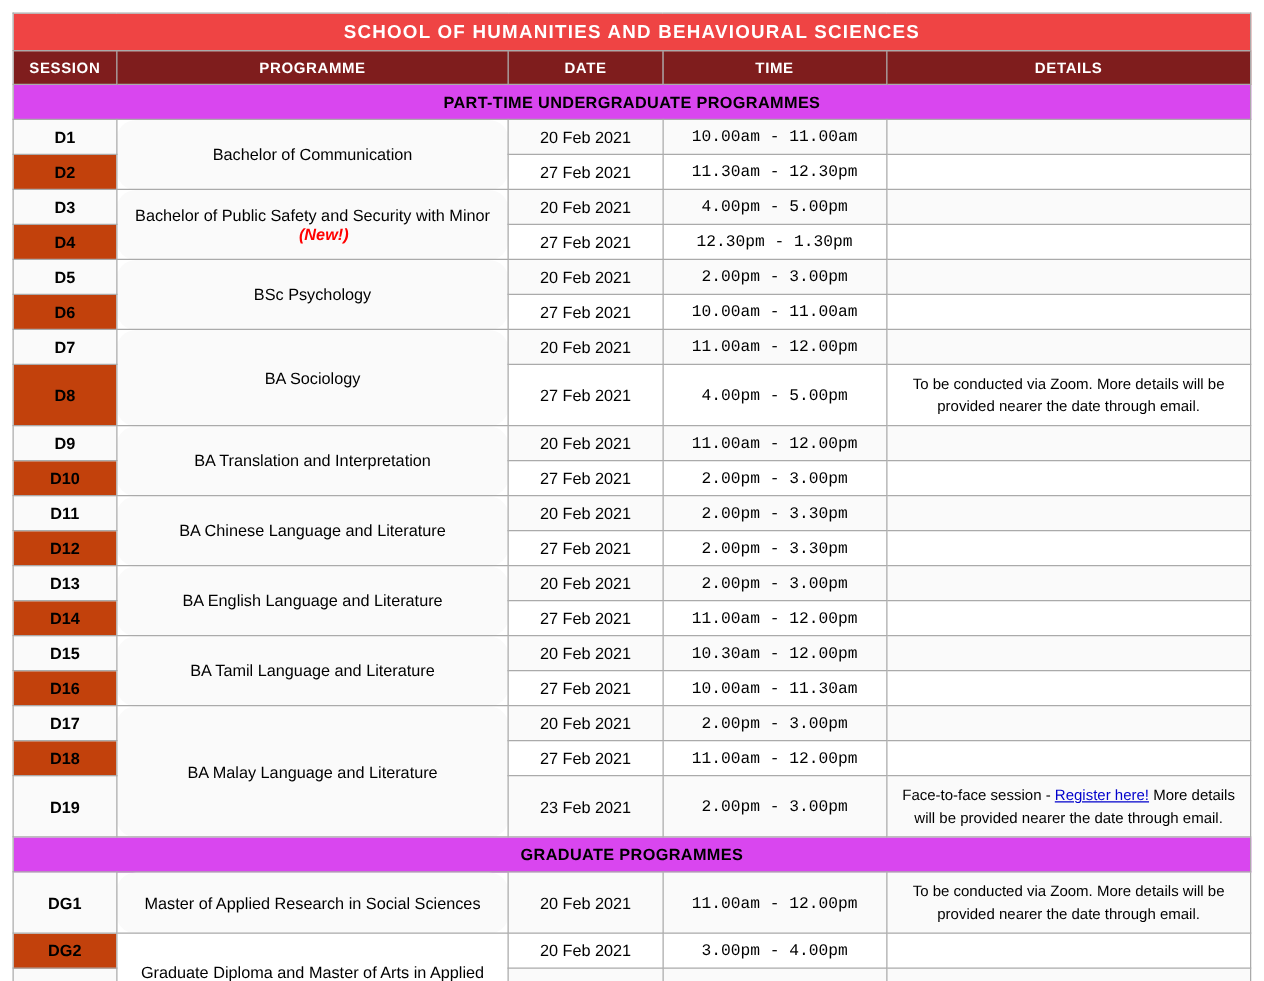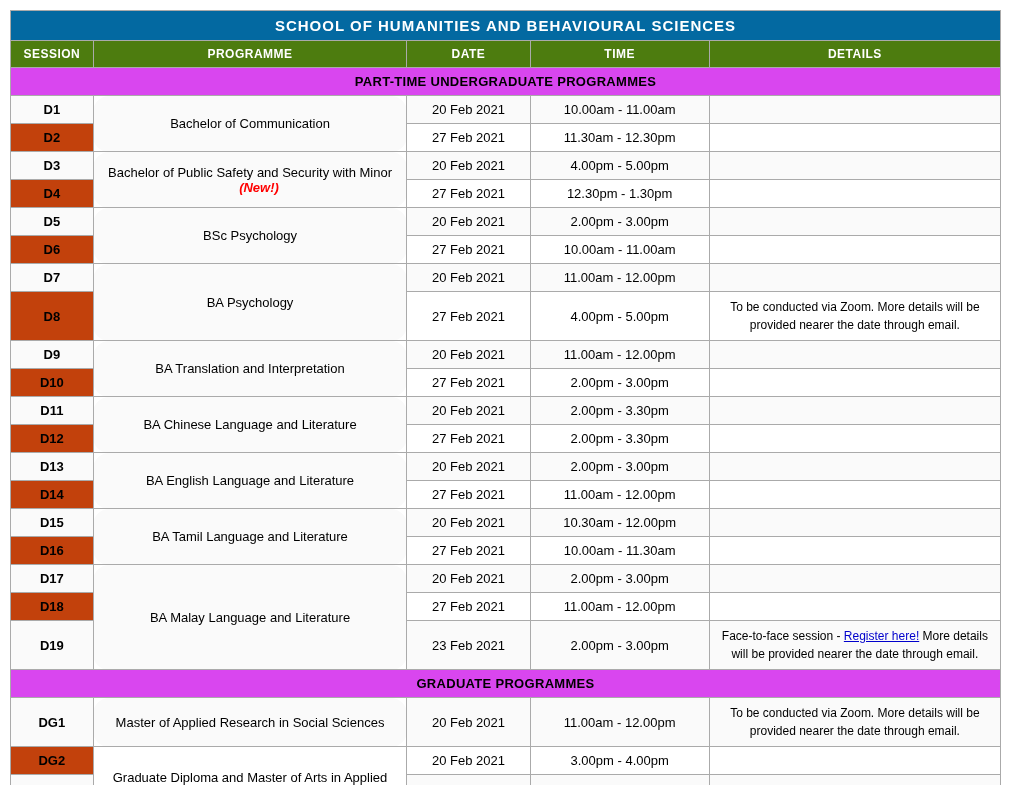--- a/index.html
+++ b/index.html
@@ -14,30 +14,30 @@
       border-collapse: collapse;
       border: 1px solid #888;
     }
     .table-wrapper th, .table-wrapper td {
       border: 1px solid #aaa;
       padding: 6px 8px;
       text-align: center;
       vertical-align: middle;
     }
     .header-main {
-      background-color: #0369a1;
+      background-color: #ef4444;
       color: #fff;
       font-size: 15px;
       font-weight: bold;
       letter-spacing: 1px;
       text-align: center;
       padding: 10px;
     }
     .col-header {
-      background-color: #4d7c0f;
+      background-color: #7f1d1d;
       color: #fff;
       font-weight: bold;
       font-size: 12px;
       letter-spacing: 0.5px;
     }
     .section-header {
       background-color: #d946ef;
       font-weight: bold;
       font-size: 13px;
       letter-spacing: 0.3px;
@@ -49,20 +49,21 @@
     }
     .programme-cell {
       width: 280px;
       border-radius: 16px;
     }
     .date-cell {
       width: 110px;
     }
     .time-cell {
       width: 160px;
+      font-family: Liberation Mono, monospace;
     }
     .details-cell {
       width: 260px;
       font-size: 12px;
       line-height: 1.5;
     }
     .new-label {
       color: red;
       font-style: italic;
       font-weight: bold;
@@ -130,21 +131,21 @@
         <td class="details-cell" rowspan="1"></td>
       </tr>
       <tr>
         <td class="session-cell">D6</td>
         <td class="date-cell">27 Feb 2021</td>
         <td class="time-cell">10.00am - 11.00am</td>
         <td class="details-cell" rowspan="1"></td>
       </tr>
       <tr>
         <td class="session-cell">D7</td>
-        <td class="programme-cell" rowspan="2">BA Psychology</td>
+        <td class="programme-cell" rowspan="2">BA Sociology</td>
         <td class="date-cell">20 Feb 2021</td>
         <td class="time-cell">11.00am - 12.00pm</td>
         <td class="details-cell" rowspan="1"></td>
       </tr>
       <tr>
         <td class="session-cell">D8</td>
         <td class="date-cell">27 Feb 2021</td>
         <td class="time-cell">4.00pm - 5.00pm</td>
         <td class="details-cell" rowspan="1">To be conducted via Zoom. More details will be provided nearer the date through email.</td>
       </tr>

